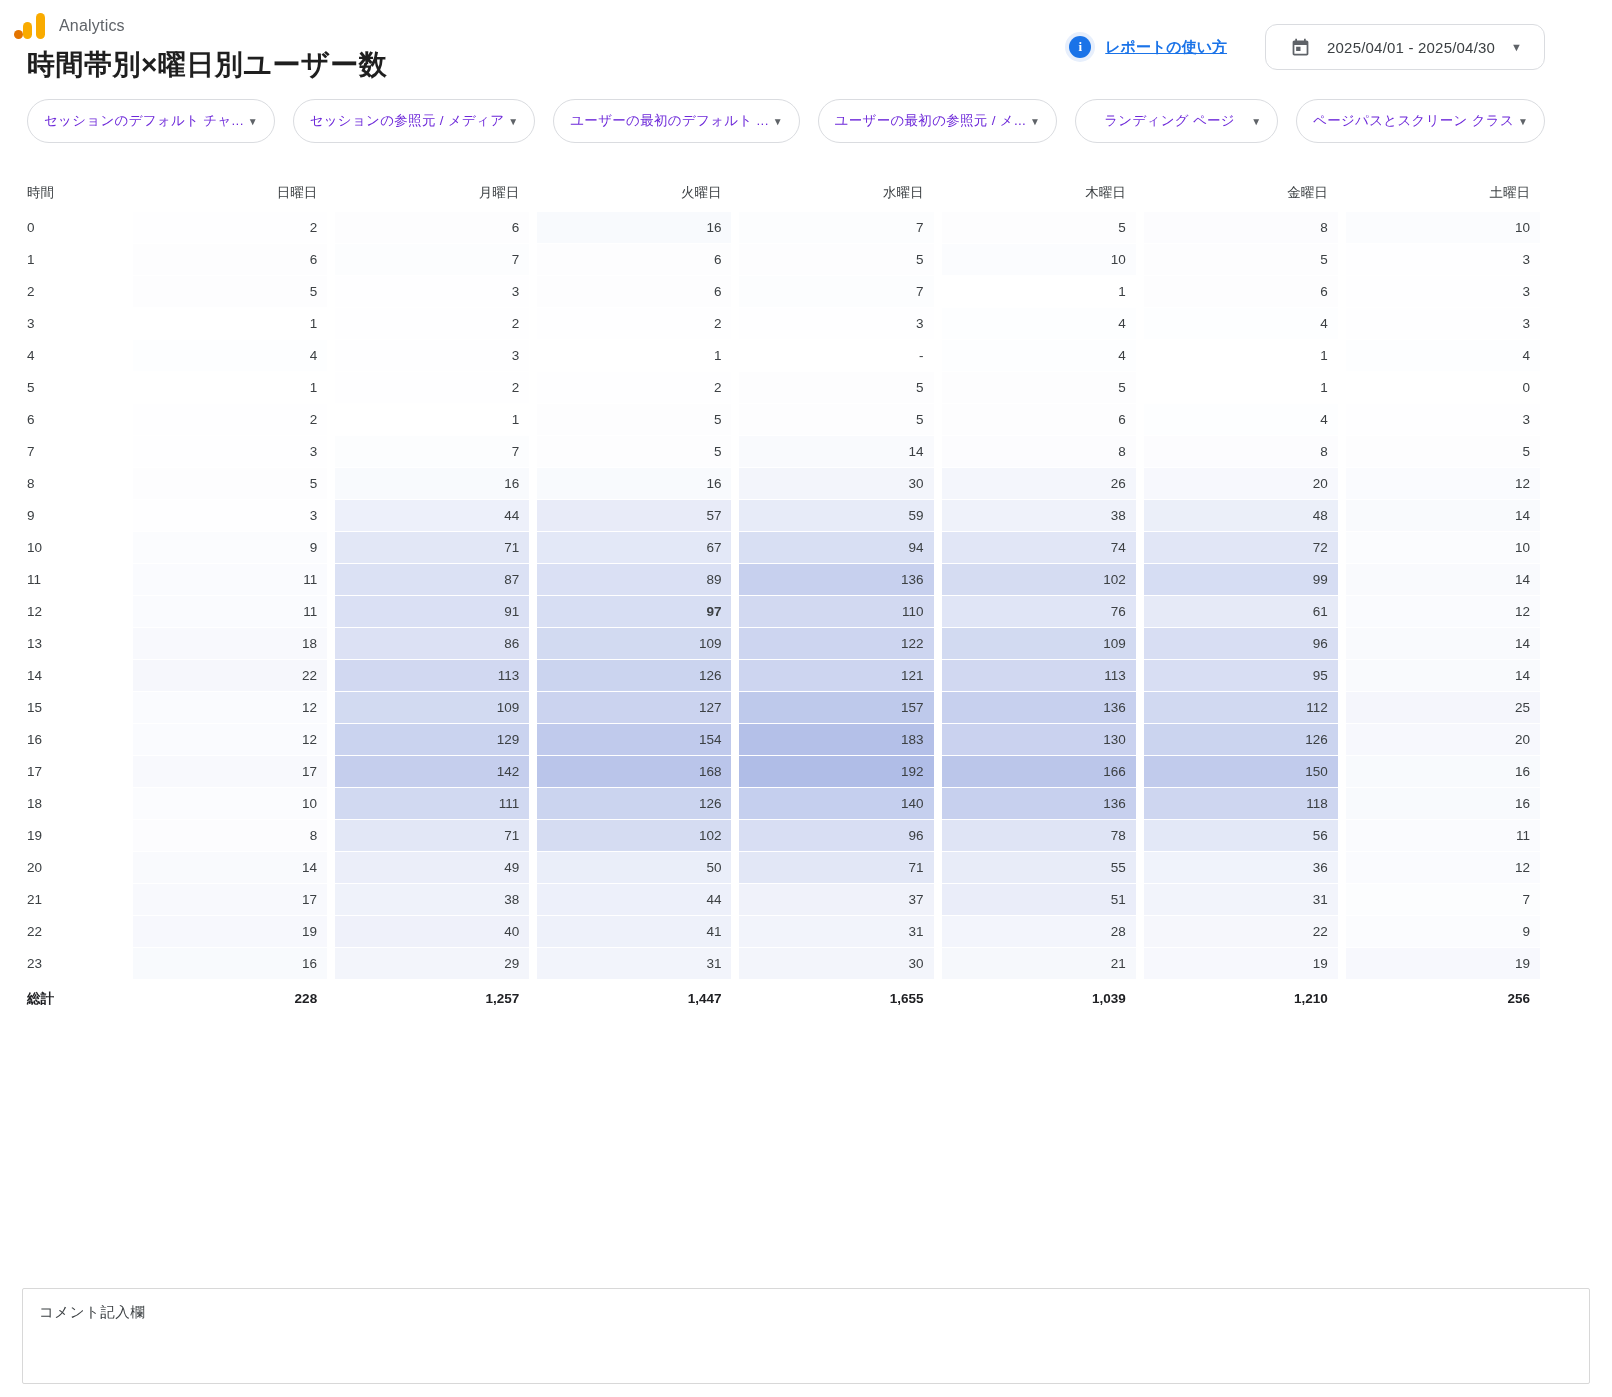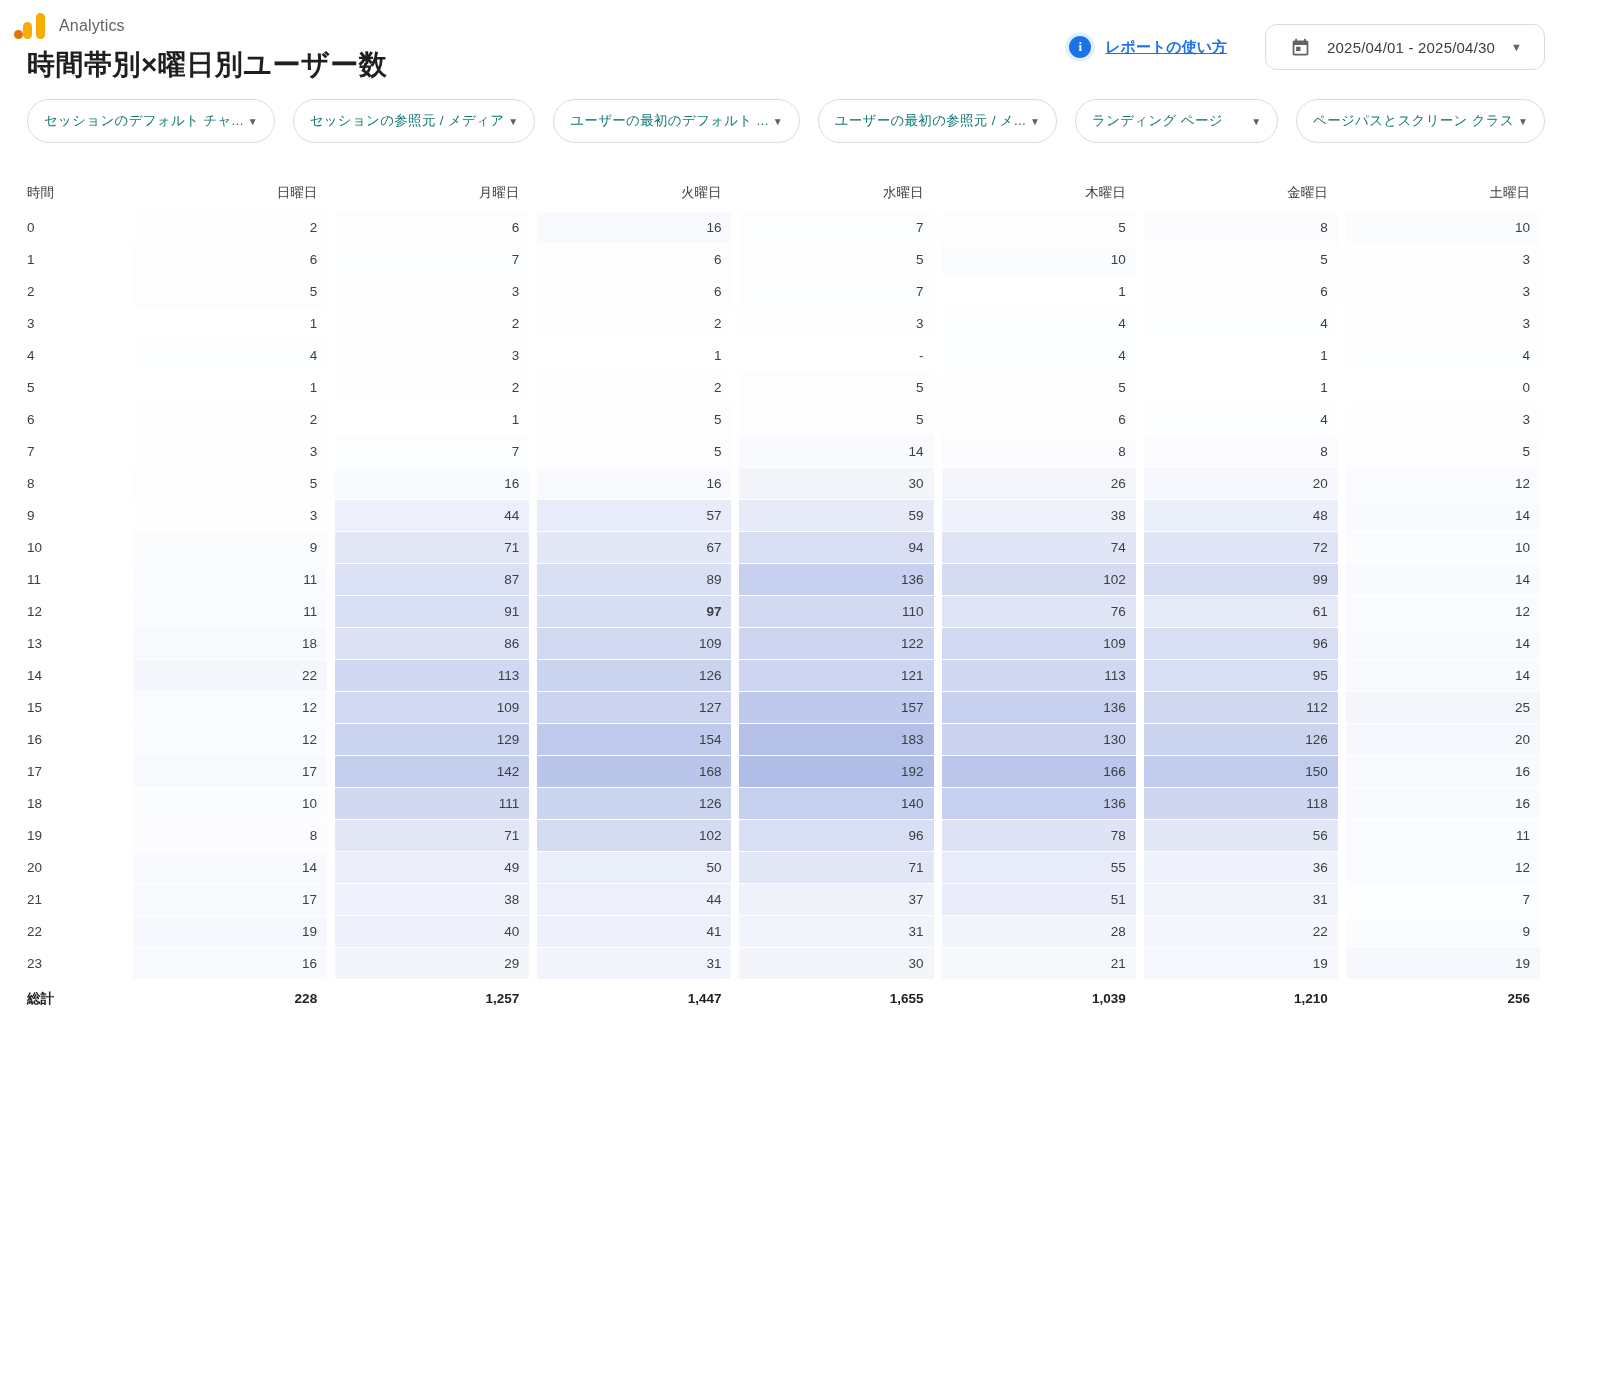--- a/index.html
+++ b/index.html
@@ -26,21 +26,21 @@
   .help-link { color: #1a73e8; font-size: 15px; font-weight: 700; text-decoration: underline; cursor: pointer; margin-right: 24px; }
   .date-picker { display: flex; align-items: center; gap: 16px; height: 46px; padding: 0 22px 0 24px;
                  border: 1px solid #dadce0; border-radius: 12px; background: #fff; cursor: pointer; }
   .date-text { font-size: 15px; color: #3c4043; letter-spacing: 0.2px; }
   .caret { color: #5f6368; font-size: 11px; line-height: 1; }
 
   
   .filter-row { display: flex; gap: 18px; margin: 16px 67px 0 27px; }
   .chip { flex: 1 1 0; height: 44px; border: 1px solid #dadce0; border-radius: 22px; background: #fff;
           display: flex; align-items: center; padding: 0 16px; cursor: pointer; }
-  .chip-label { flex: 1; text-align: left; font-size: 13.5px; color: #0f766e; letter-spacing: 0.3px;
+  .chip-label { flex: 1; text-align: center; font-size: 13.5px; color: #6d28d9; letter-spacing: 0.3px;
                 white-space: nowrap; overflow: hidden; }
   .chip-caret { flex: 0 0 auto; color: #5f6368; font-size: 10px; margin-left: 4px; }
 
   
   .table-area { margin: 34px 72px 0 27px; }
   .corner-label { text-align: right; font-size: 13.5px; font-weight: 700; color: #202124; margin-bottom: 12px; }
   .grid { display: grid; grid-template-columns: 98px repeat(7, 1fr); column-gap: 8px; row-gap: 1px; }
   .grid.head { margin-bottom: 4px; }
   .grid.foot { margin-top: 4px; }
   .cell { font-size: 13.5px; line-height: 17px; padding: 7px 10px; text-align: right; color: #3c4043;
@@ -323,14 +323,17 @@
         <div class="cell total">228</div>
         <div class="cell total">1,257</div>
         <div class="cell total">1,447</div>
         <div class="cell total">1,655</div>
         <div class="cell total">1,039</div>
         <div class="cell total">1,210</div>
         <div class="cell total">256</div>
       </div>
   </div>
 
+  <div class="comment-box">
+    <span class="comment-label">コメント記入欄</span>
+  </div>
 
 </div>
 
 </body></html>

